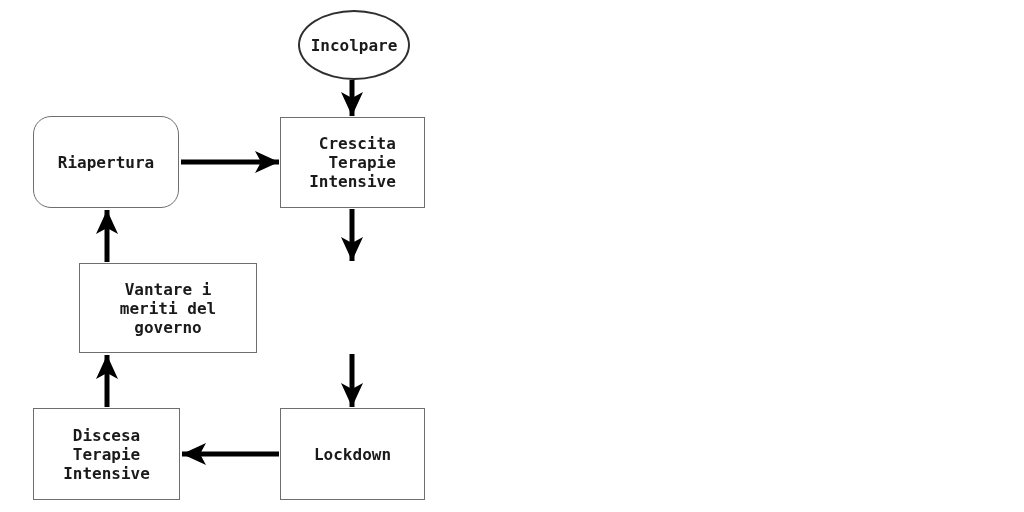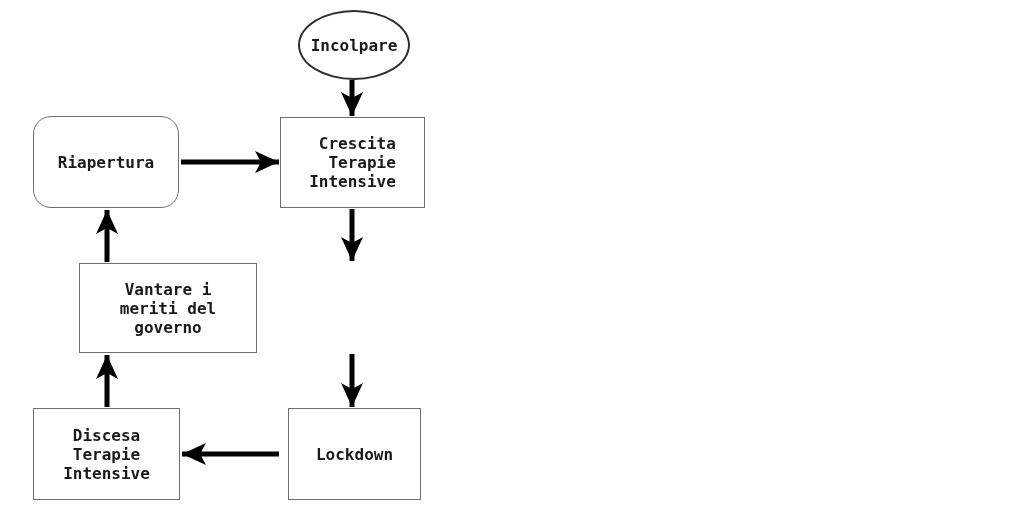--- a/index.html
+++ b/index.html
@@ -40,21 +40,21 @@
     border-radius: 50%;
     border: 2px solid var(--ellipse-border, #2f2f2f);
   }
   
   #node-pandemia     { left: 298px; top:  10px; width: 112px; height: 70px; }
   #node-crescita     { left: 280px; top: 117px; width: 145px; height: 91px; text-align: right; }
   #node-riapertura   { left:  33px; top: 116px; width: 146px; height: 92px; border-radius: 18px; }
   #node-vantare      { left:  33px; top: 263px; width: 178px; height: 90px; margin-left: 46px; }
   #node-incolpare    { left: 280px; top: 262px; width: 145px; height: 91px; }
   #node-discesa      { left:  33px; top: 408px; width: 147px; height: 92px; }
-  #node-lockdown     { left: 280px; top: 408px; width: 133px; height: 92px; margin-left: 8px; }
+  #node-lockdown     { left: 280px; top: 408px; width: 145px; height: 92px; }
   #node-tracciamento { left: 835px; top: 408px; width: 148px; height: 93px; }
 
   .edge-line {
     stroke: var(--arrow, #000000);
     stroke-width: 5;
   }
 </style>
 </head>
 <body>
 

